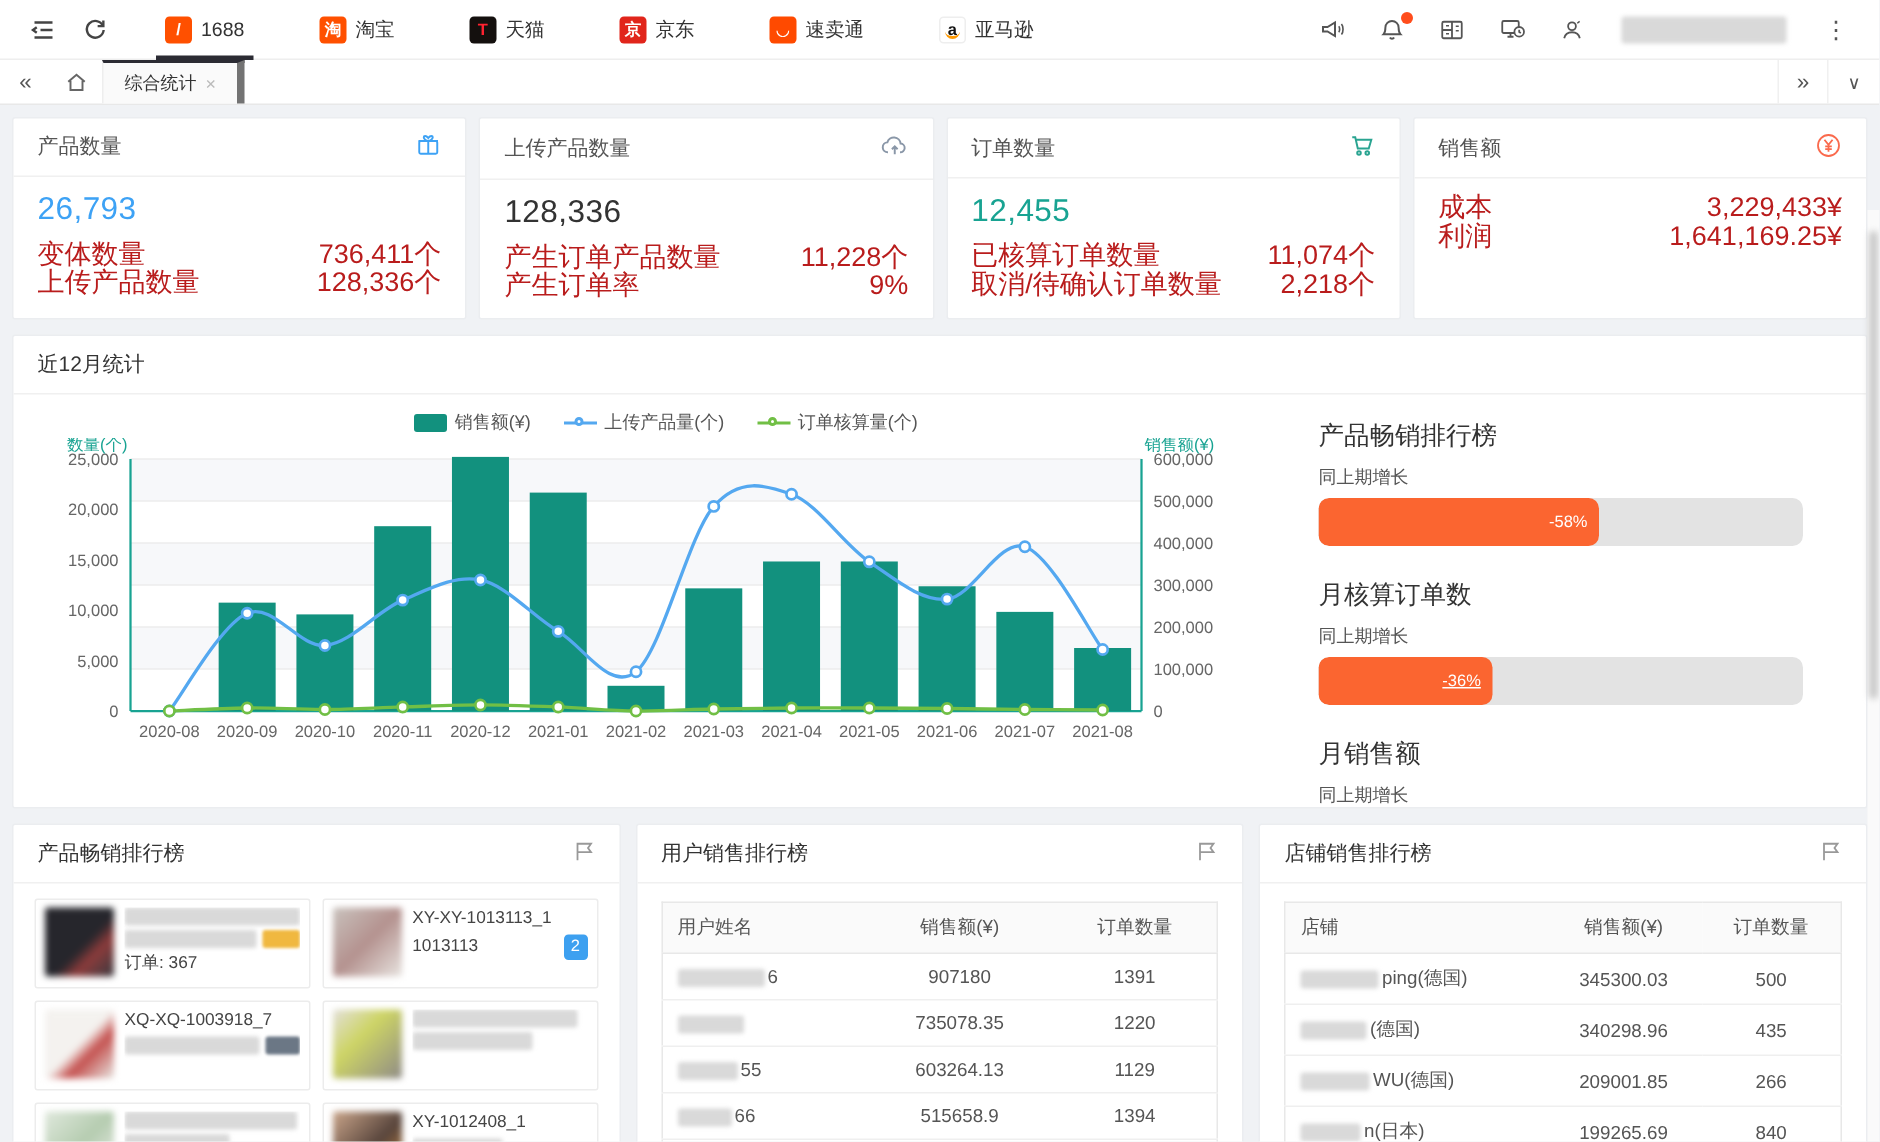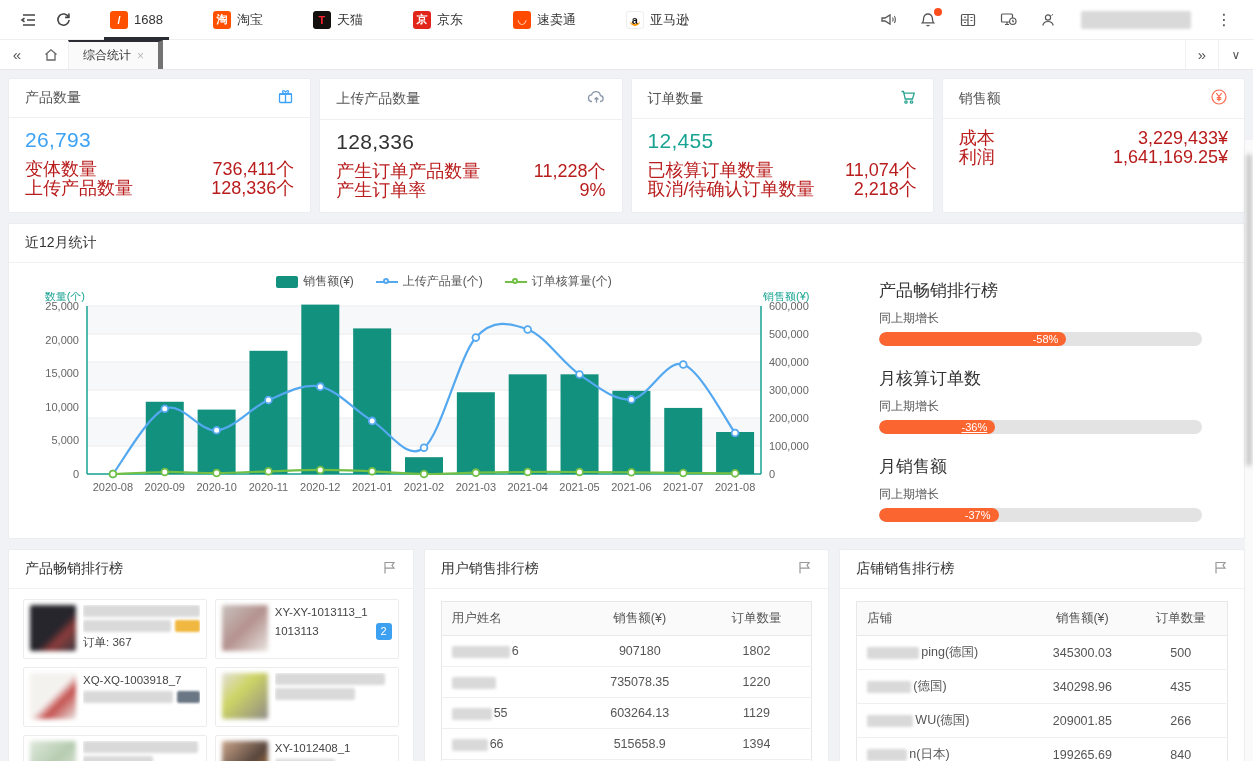--- a/index.html
+++ b/index.html
@@ -37,21 +37,21 @@
   .chart-flex { display:flex; }
   .chart-left { width:820px; padding:6px 0 0 10px; }
   .legend { display:flex; justify-content:center; gap:22px; font-size:12px; color:#555; margin:4px 0 2px 40px; }
   .legend span.item { display:flex; align-items:center; gap:5px; cursor:pointer; }
   .sw-bar { width:22px; height:12px; border-radius:2px; display:inline-block; }
   .sw-line { width:22px; height:2px; position:relative; display:inline-block; }
   .sw-line i { position:absolute; left:7px; top:-3px; width:6px; height:6px; border-radius:50%; background:#fff; border:2px solid; display:block; }
   .chart-right { flex:1; padding:16px 42px 0 50px; }
   .g-title { font-size:17px; color:#333; margin-bottom:8px; }
   .g-label { font-size:12px; color:#555; margin-bottom:5px; }
-  .g-track { height:14px; background:#e3e3e3; border-radius:7px; margin-bottom:21px; overflow:hidden; }
+  .g-track { height:32px; background:#e3e3e3; border-radius:7px; margin-bottom:21px; overflow:hidden; }
   .g-fill { height:100%; border-radius:7px; color:#fff; font-size:11px; display:flex; align-items:center; justify-content:flex-end; padding-right:8px; }
   .bottom-row { display:grid; grid-template-columns:1fr 1fr 1fr; gap:10px; margin-top:10px; }
   .panel.rank { height:216px; overflow:hidden; }
   .prod-grid { display:grid; grid-template-columns:1fr 1fr; gap:8px; padding:10px 14px; }
   .prod-card { border:1px solid #ececec; border-radius:2px; padding:5px 6px; display:flex; gap:7px; height:60px; overflow:hidden; }
   .thumb { width:46px; height:46px; border-radius:2px; flex:0 0 auto; filter:blur(2px); }
   .t0{background:linear-gradient(135deg,#26262c 55%,#8c3b3b 70%,#3a3a40);}
   .t1{background:linear-gradient(135deg,#c9c2bd,#b4928f 50%,#e8e4e0);}
   .t2{background:linear-gradient(135deg,#f4f2ef 50%,#c4504e 65%,#e8e6e2);}
   .t3{background:linear-gradient(135deg,#e3e0da,#cdd465 40%,#8f8b86);}
@@ -485,21 +485,21 @@
             <tr>
               <th>用户姓名</th>
               <th class="c">销售额(¥)</th>
               <th class="c">订单数量</th>
             </tr>
           </thead>
           <tbody>
             <tr>
               <td><span class="mask" style="width: 58px; margin-right: 2px;"></span><span>6</span></td>
               <td class="c">907180</td>
-              <td class="c">1802</td>
+              <td class="c">1391</td>
             </tr>
             <tr>
               <td><span class="mask" style="width: 44px; margin-right: 2px;"></span></td>
               <td class="c">735078.35</td>
               <td class="c">1220</td>
             </tr>
             <tr>
               <td><span class="mask" style="width: 40px; margin-right: 2px;"></span><span>55</span></td>
               <td class="c">603264.13</td>
               <td class="c">1129</td>

